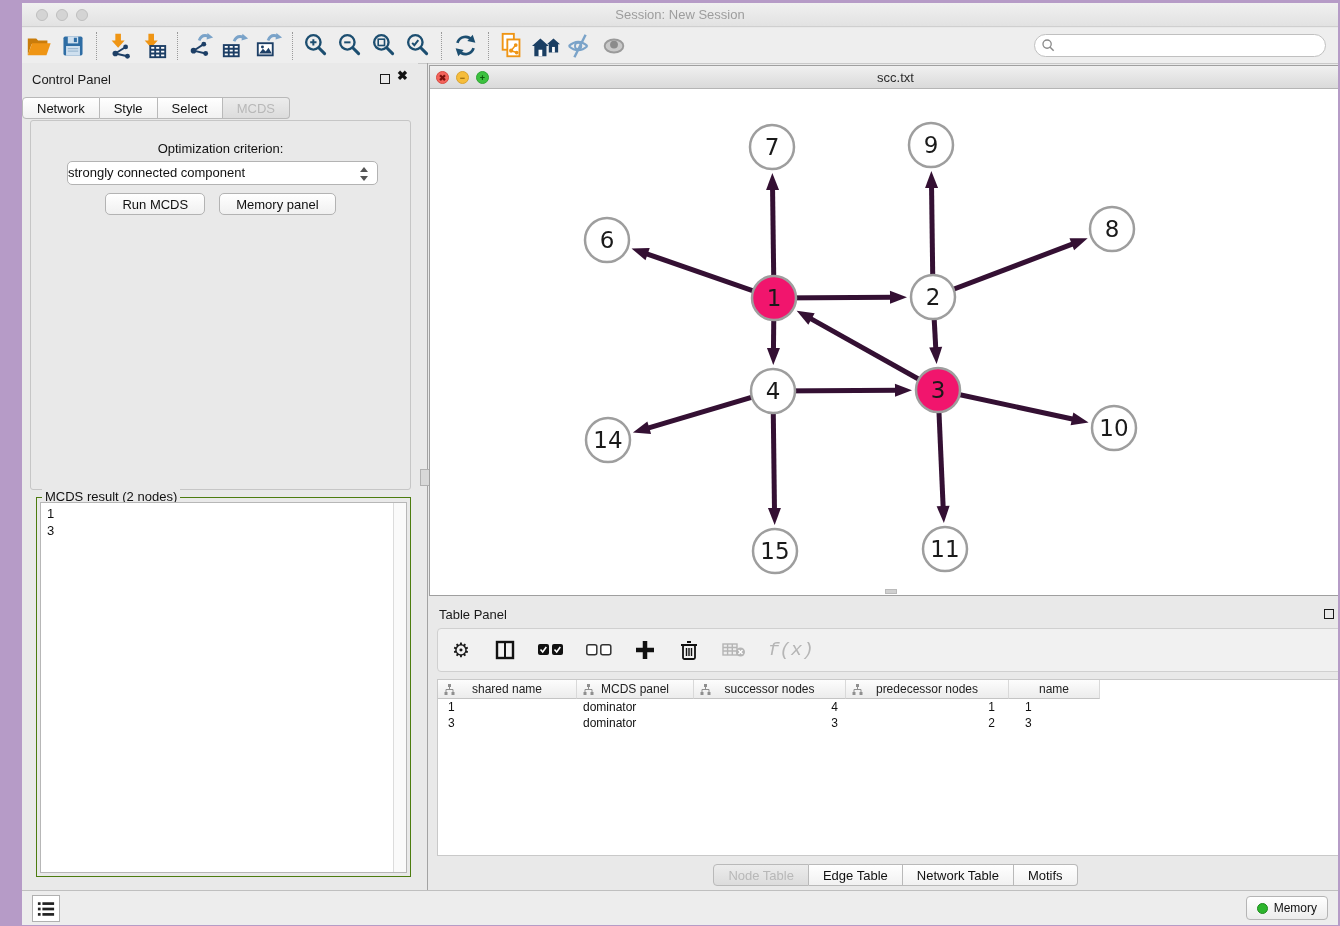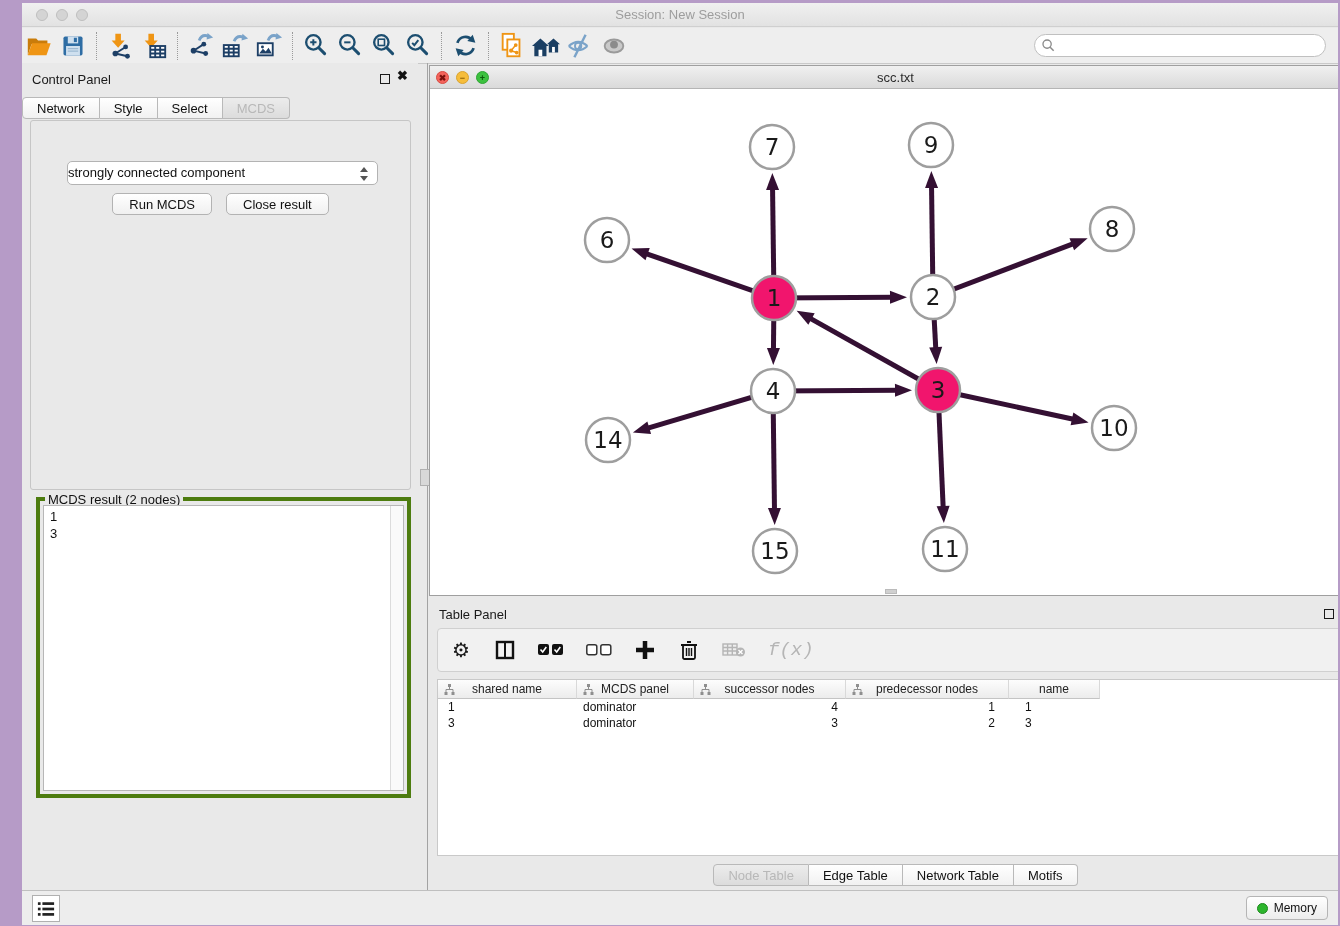--- a/index.html
+++ b/index.html
@@ -75,22 +75,22 @@
   }
   #criterion-select .stepper { position:absolute; right:8px; top:4px; }
   .cp-btnrow { position:absolute; top:72px; width:100%; display:flex; justify-content:center; gap:14px; }
   .mac-btn {
     height:22px; padding:0 16px; font-size:13px; color:#111;
     background:linear-gradient(#ffffff,#f0f0f0);
     border:1px solid #b3b3b3; border-radius:5px;
     font-family:"Liberation Sans",sans-serif;
   }
   #result-group {
-    position:absolute; left:14px; top:434px; width:375px; height:301px;
-    border:4px solid #4d7c0f;
+    position:absolute; left:14px; top:434px; width:375px; height:380px;
+    border:1px solid #4d7c0f;
   }
   #result-group legend-label,
   #result-title {
     position:absolute; top:-9px; left:5px; background:#e9e9e9; padding:0 3px;
     font-size:13px; color:#111;
   }
   #result-text {
     position:absolute; left:3px; top:4px; right:3px; bottom:3px;
     background:#fff; border:1px solid #b7b7b7; overflow:hidden;
   }
@@ -344,32 +344,33 @@
     <span class="close-ico" style="right:10px">✖</span>
 
     <div id="cp-tabs">
         <div class="tab">Network</div>
         <div class="tab">Style</div>
         <div class="tab">Select</div>
         <div class="tab selected">MCDS</div>
       </div>
 
     <div id="cp-box">
+      <div id="opt-label">Optimization criterion:</div>
       <div id="criterion-select">
         <span>strongly connected component</span>
         <span class="stepper">
           <svg width="10" height="16" viewBox="0 0 10 16">
               <polygon points="5,1 9,6 1,6" fill="#555"></polygon>
               <polygon points="5,15 9,10 1,10" fill="#555"></polygon>
             </svg>
         </span>
       </div>
       <div class="cp-btnrow">
         <button class="mac-btn">Run MCDS</button>
-        <button class="mac-btn">Close result</button>
+        <button class="mac-btn">Memory panel</button>
       </div>
     </div>
 
     <div id="result-group">
       <div id="result-title">MCDS result (2 nodes)</div>
       <div id="result-text">
         <div id="result-lines">
             <div>1</div>
             <div>3</div>
           </div>

